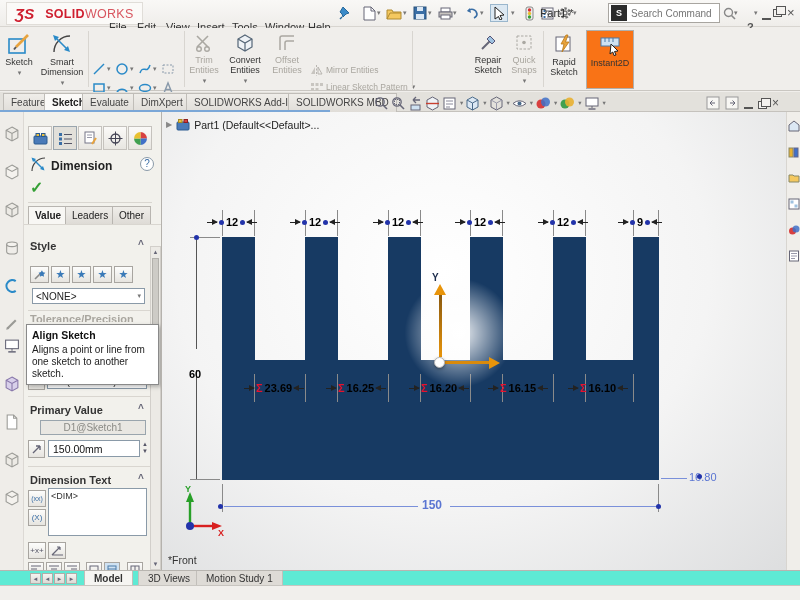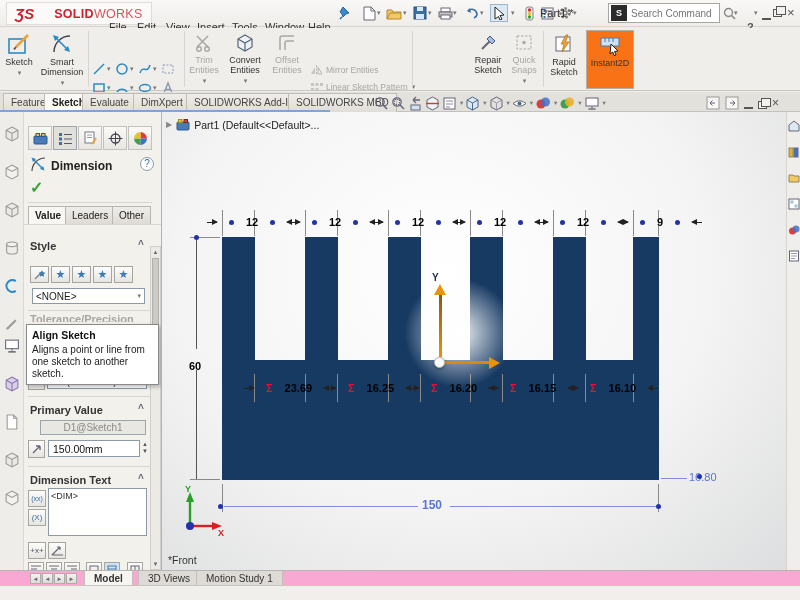--- a/index.html
+++ b/index.html
@@ -4,21 +4,21 @@
 <style>
   * { margin:0; padding:0; box-sizing:border-box; }
   html,body { width:800px; height:600px; overflow:hidden; }
   body { font-family:"Liberation Sans", sans-serif; font-size:11px; color:#222; background:#fff; }
   #root { position:relative; width:800px; height:600px; background:#f0eeeb; }
   .abs { position:absolute; }
 
   
   #titlebar { left:0; top:0; width:800px; height:27px; background:linear-gradient(#f9f8f6,#efedea); border-bottom:1px solid #d8d5d0; }
   .logo-box { left:6px; top:2px; height:23px; padding:2px 8px; background:#fbfaf8; border:1px solid #e0ddd8; display:flex; align-items:center; }
-  .logo-mark { color:#cf1f2f; font-weight:bold; font-style:italic; font-size:15px; margin-right:20px; }
+  .logo-mark { color:#cf1f2f; font-weight:bold; font-style:italic; font-size:15px; margin-right:11px; }
   .logo-solid { color:#cf1f2f; font-weight:bold; font-size:12.5px; letter-spacing:.3px; }
   .logo-works { color:#d8555f; font-size:12.5px; letter-spacing:.3px; }
   .menu-item { top:20px; height:16px; padding:1px 5px; color:#333; cursor:default; }
   .tb-ico { top:4px; width:18px; height:18px; display:flex; align-items:center; justify-content:center; }
   .dd { color:#777; font-size:7px; margin-left:1px; }
   .tb-dd { top:9px; font-size:7px; color:#777; }
   .pressed-ico { border:1px solid #9ab6cc; background:#dce8f2; }
   .doc-title { top:7px; color:#333; }
   .search-box { left:608px; top:3px; width:112px; height:20px; background:#fff; border:1px solid #a8a5a0; display:flex; align-items:center; }
   .search-badge { width:16px; height:16px; background:#2b2b2b; margin:0 4px 0 2px; display:flex; align-items:center; justify-content:center; }
@@ -72,41 +72,41 @@
   .scr-arrow { left:127px; width:9px; height:10px; font-size:6px; color:#667; text-align:center; line-height:10px; }
   .scr-thumb { left:128px; top:146px; width:7px; height:95px; background:#cdcbc6; border:1px solid #b2b0ab; }
 
   
   #viewport { left:162px; top:112px; width:624px; height:458px; background:radial-gradient(ellipse at 45% 35%, #ffffff 0%, #f4f4f4 55%, #dddedf 100%); overflow:hidden; }
   .part { position:absolute; background:#173a63; }
   .tick-v { position:absolute; width:1px; background:#8a8a8a; }
   .tick-h { position:absolute; height:1px; background:#8a8a8a; }
   .dimline-v { position:absolute; width:1px; background:#555; }
   .dimline-h { position:absolute; height:1px; background:#555; }
-  .dim { position:absolute; display:flex; align-items:center; gap:12px; height:12px; z-index:5; }
+  .dim { position:absolute; display:flex; align-items:center; gap:2px; height:12px; z-index:5; }
   .dnum { font-size:11px; font-weight:bold; color:#000; line-height:11px; }
   .sigma { font-size:11px; font-weight:bold; color:#e8112d; line-height:11px; }
   .bdot { width:5px; height:5px; border-radius:50%; background:#2233aa; flex:none; }
   .ar { width:10px; height:1px; background:#222; position:relative; flex:none; }
   .ar-r::after { content:""; position:absolute; right:-1px; top:-3px; border-left:6px solid #222; border-top:3px solid transparent; border-bottom:3px solid transparent; }
   .ar-l::after { content:""; position:absolute; left:-1px; top:-3px; border-right:6px solid #222; border-top:3px solid transparent; border-bottom:3px solid transparent; }
   .blue { color:#5a75d2 !important; }
   .blueline { background:#7a90da !important; }
   .glow { position:absolute; width:110px; height:110px; border-radius:50%; background:radial-gradient(circle, rgba(255,255,255,.95) 0%, rgba(255,255,255,0) 70%); }
   .o-line-v { position:absolute; width:3px; background:linear-gradient(#8a5a10,#e8940a); }
   .o-line-h { position:absolute; height:3px; background:#d98a0c; }
   .o-head-up { position:absolute; border-left:6px solid transparent; border-right:6px solid transparent; border-bottom:11px solid #e8940a; }
   .o-head-r { position:absolute; border-top:6px solid transparent; border-bottom:6px solid transparent; border-left:11px solid #e8940a; }
   .whitedot { position:absolute; width:11px; height:11px; border-radius:50%; background:#fff; border:1px solid #b5b5b5; box-shadow:0 1px 3px rgba(0,0,0,.35); }
 
   #rightstrip { left:786px; top:112px; width:14px; height:458px; background:#f0eeea; border-left:1px solid #d8d5d0; }
   .rs-ico { left:1px; width:12px; height:12px; }
 
   
-  #bottomtabs { left:0; top:570px; width:800px; height:15px; background:#f9a8d4; border-top:1px solid #b8b5b0; }
+  #bottomtabs { left:0; top:570px; width:800px; height:15px; background:#5eead4; border-top:1px solid #b8b5b0; }
   .navbtn { top:2px; width:11px; height:11px; border:1px solid #b0ada8; background:linear-gradient(#f5f4f1,#ddDAd5); font-size:6px; color:#667; text-align:center; line-height:10px; }
   .btab { top:0px; height:15px; padding:2px 9px 0 9px; font-size:10px; color:#333; border-right:1px solid #c2bfba; border-left:1px solid #c2bfba; background:#dedbd6; }
   .btab.active { background:#f6f5f2; font-weight:bold; }
   #statusbar { left:0; top:585px; width:800px; height:15px; background:#f1efec; border-top:1px solid #c8c5c0; font-size:10px; color:#333; }
 
   svg { display:block; }
 </style>
 </head>
 <body>
 
@@ -771,21 +771,21 @@
         <span class="dnum">9</span>
         <span class="bdot"></span>
         <span class="ar ar-l"></span>
       </div>
 
     <div class="tick-h" style="left:28px; top:125px; width:30px;"></div>
     <div class="tick-h" style="left:28px; top:367px; width:30px;"></div>
     <div class="dimline-v" style="left:34px; top:127px; height:110px;"></div>
     <div class="dimline-v" style="left:34px; top:258px; height:109px;"></div>
     <div class="abs bdot" style="left:32px; top:123px;"></div>
-    <div class="abs dnum" style="left:27px; top:249px;">60</div>
+    <div class="abs dnum" style="left:27px; top:257px;">60</div>
 
     <div class="tick-v" style="left:92px; top:262px; height:28px;"></div>
       <div class="tick-v" style="left:143px; top:262px; height:28px;"></div>
     <div class="tick-v" style="left:175px; top:262px; height:28px;"></div>
       <div class="tick-v" style="left:226px; top:262px; height:28px;"></div>
     <div class="tick-v" style="left:258px; top:262px; height:28px;"></div>
       <div class="tick-v" style="left:308px; top:262px; height:28px;"></div>
     <div class="tick-v" style="left:340px; top:262px; height:28px;"></div>
       <div class="tick-v" style="left:391px; top:262px; height:28px;"></div>
     <div class="tick-v" style="left:423px; top:262px; height:28px;"></div>

